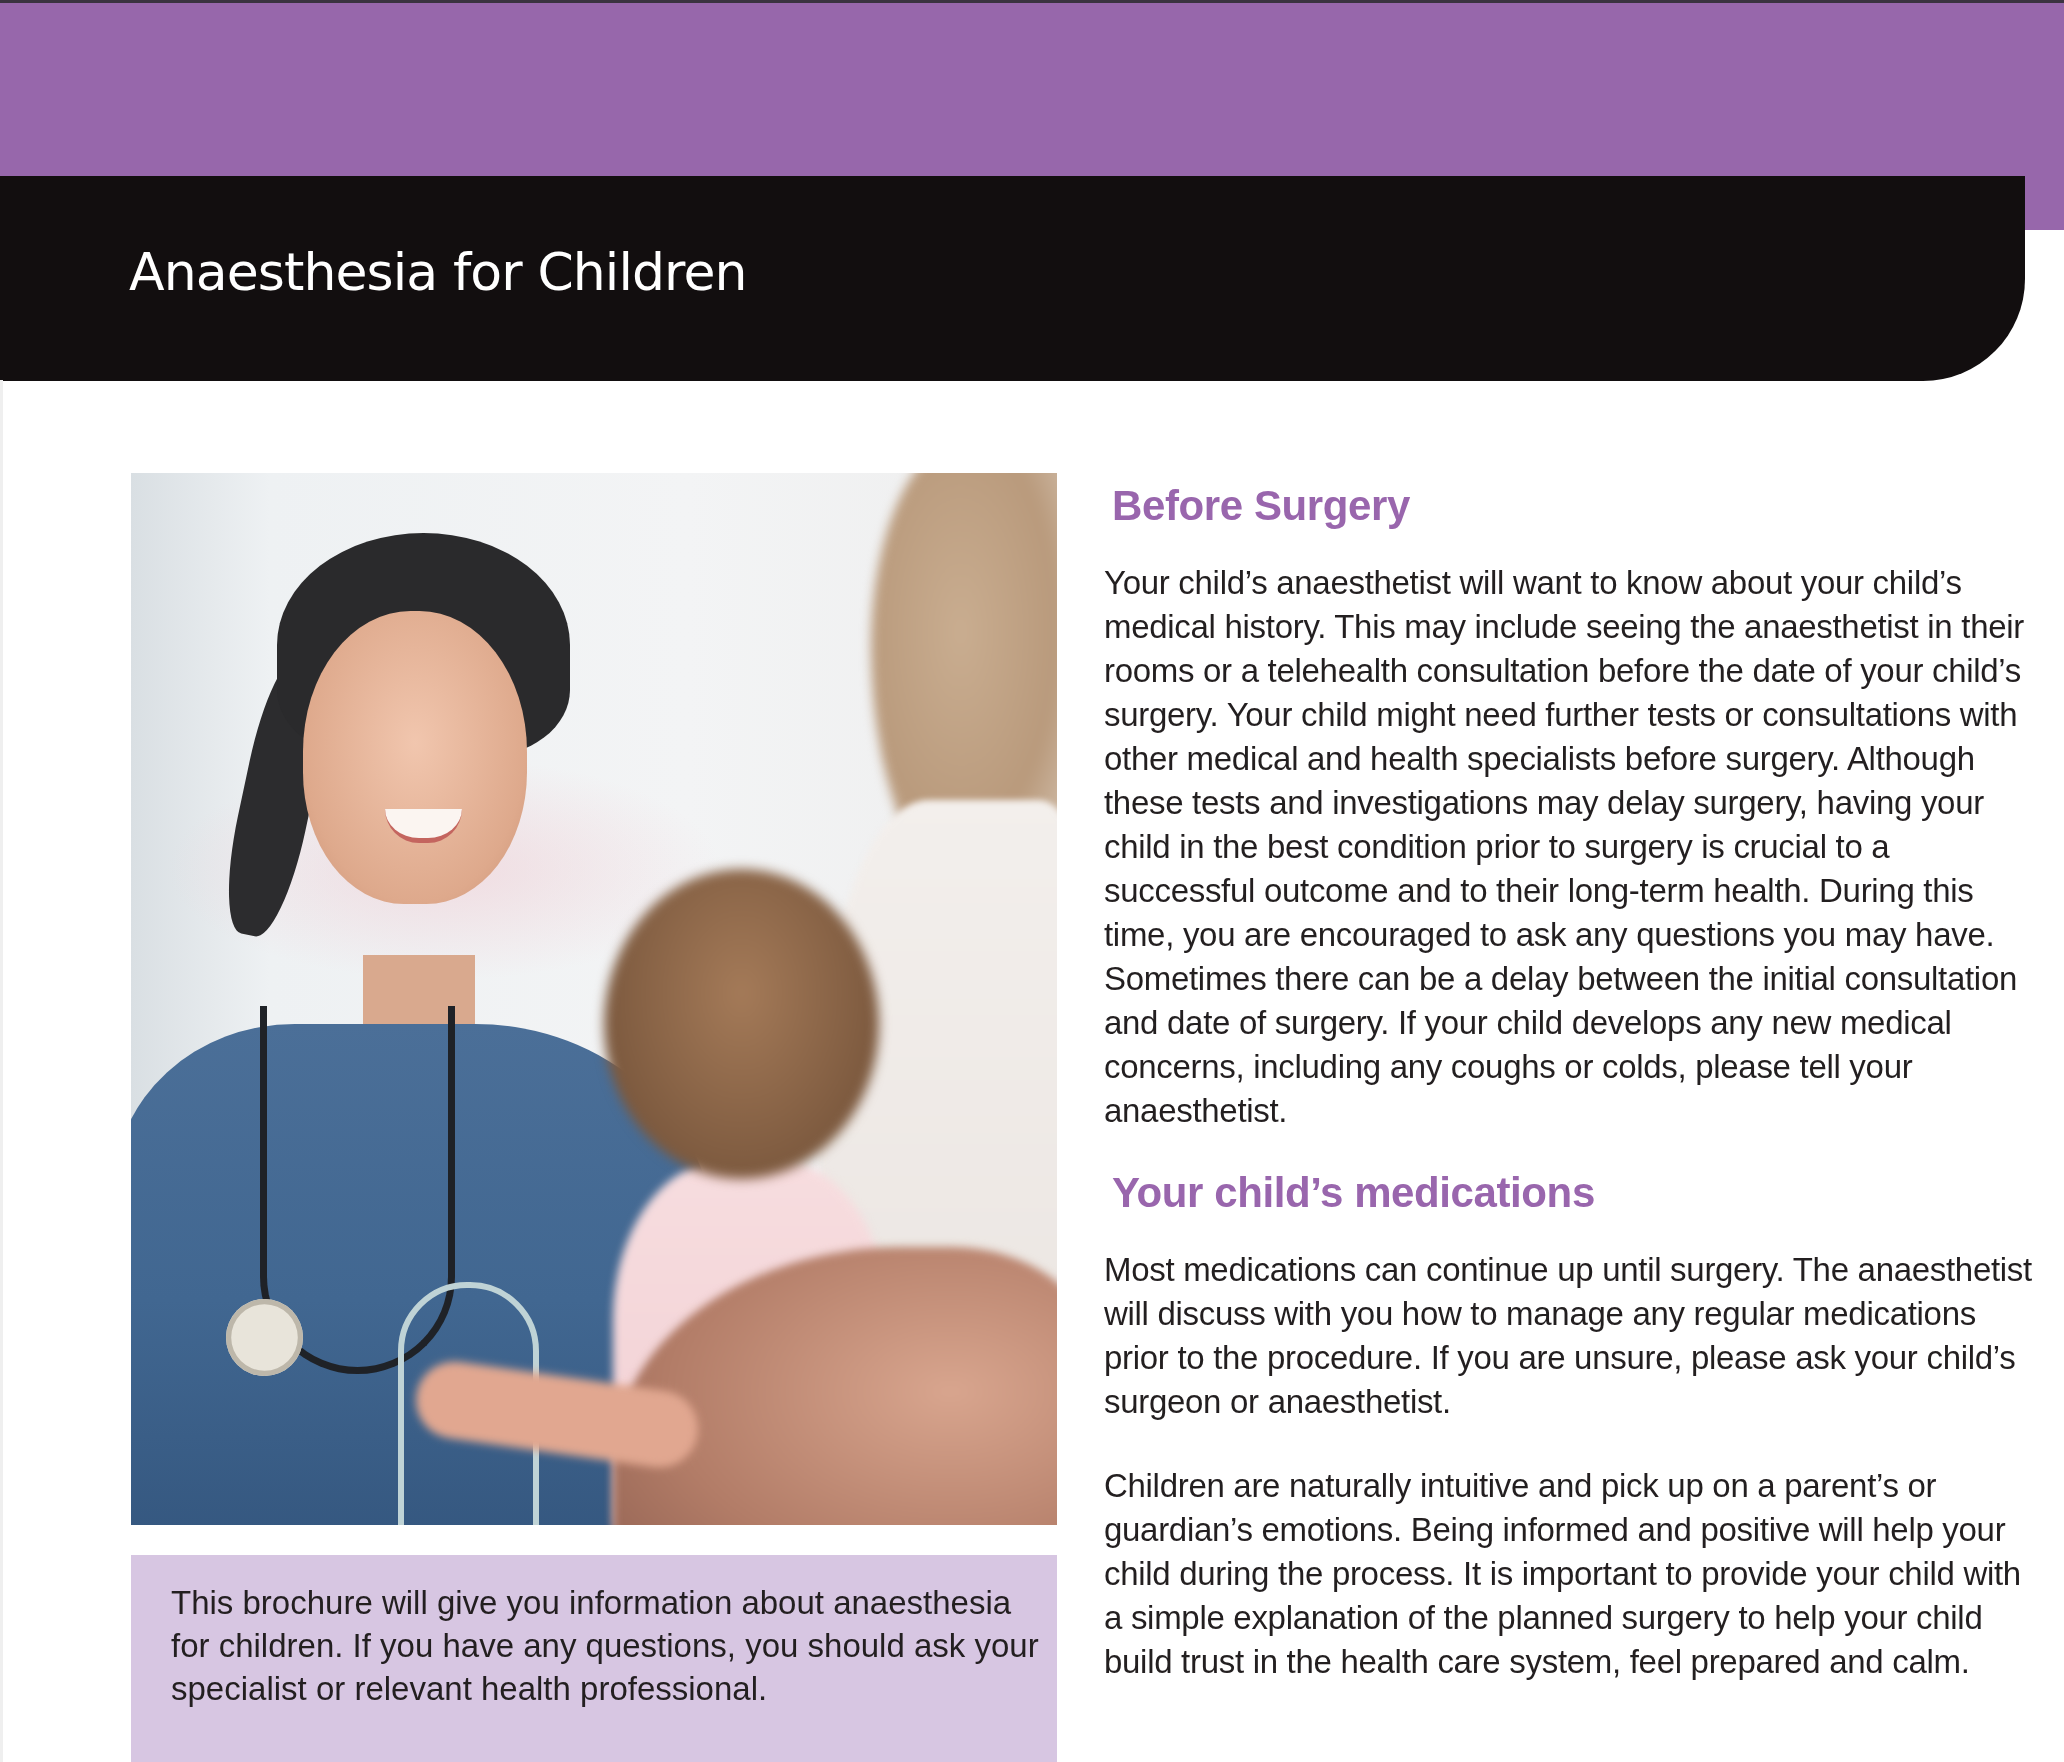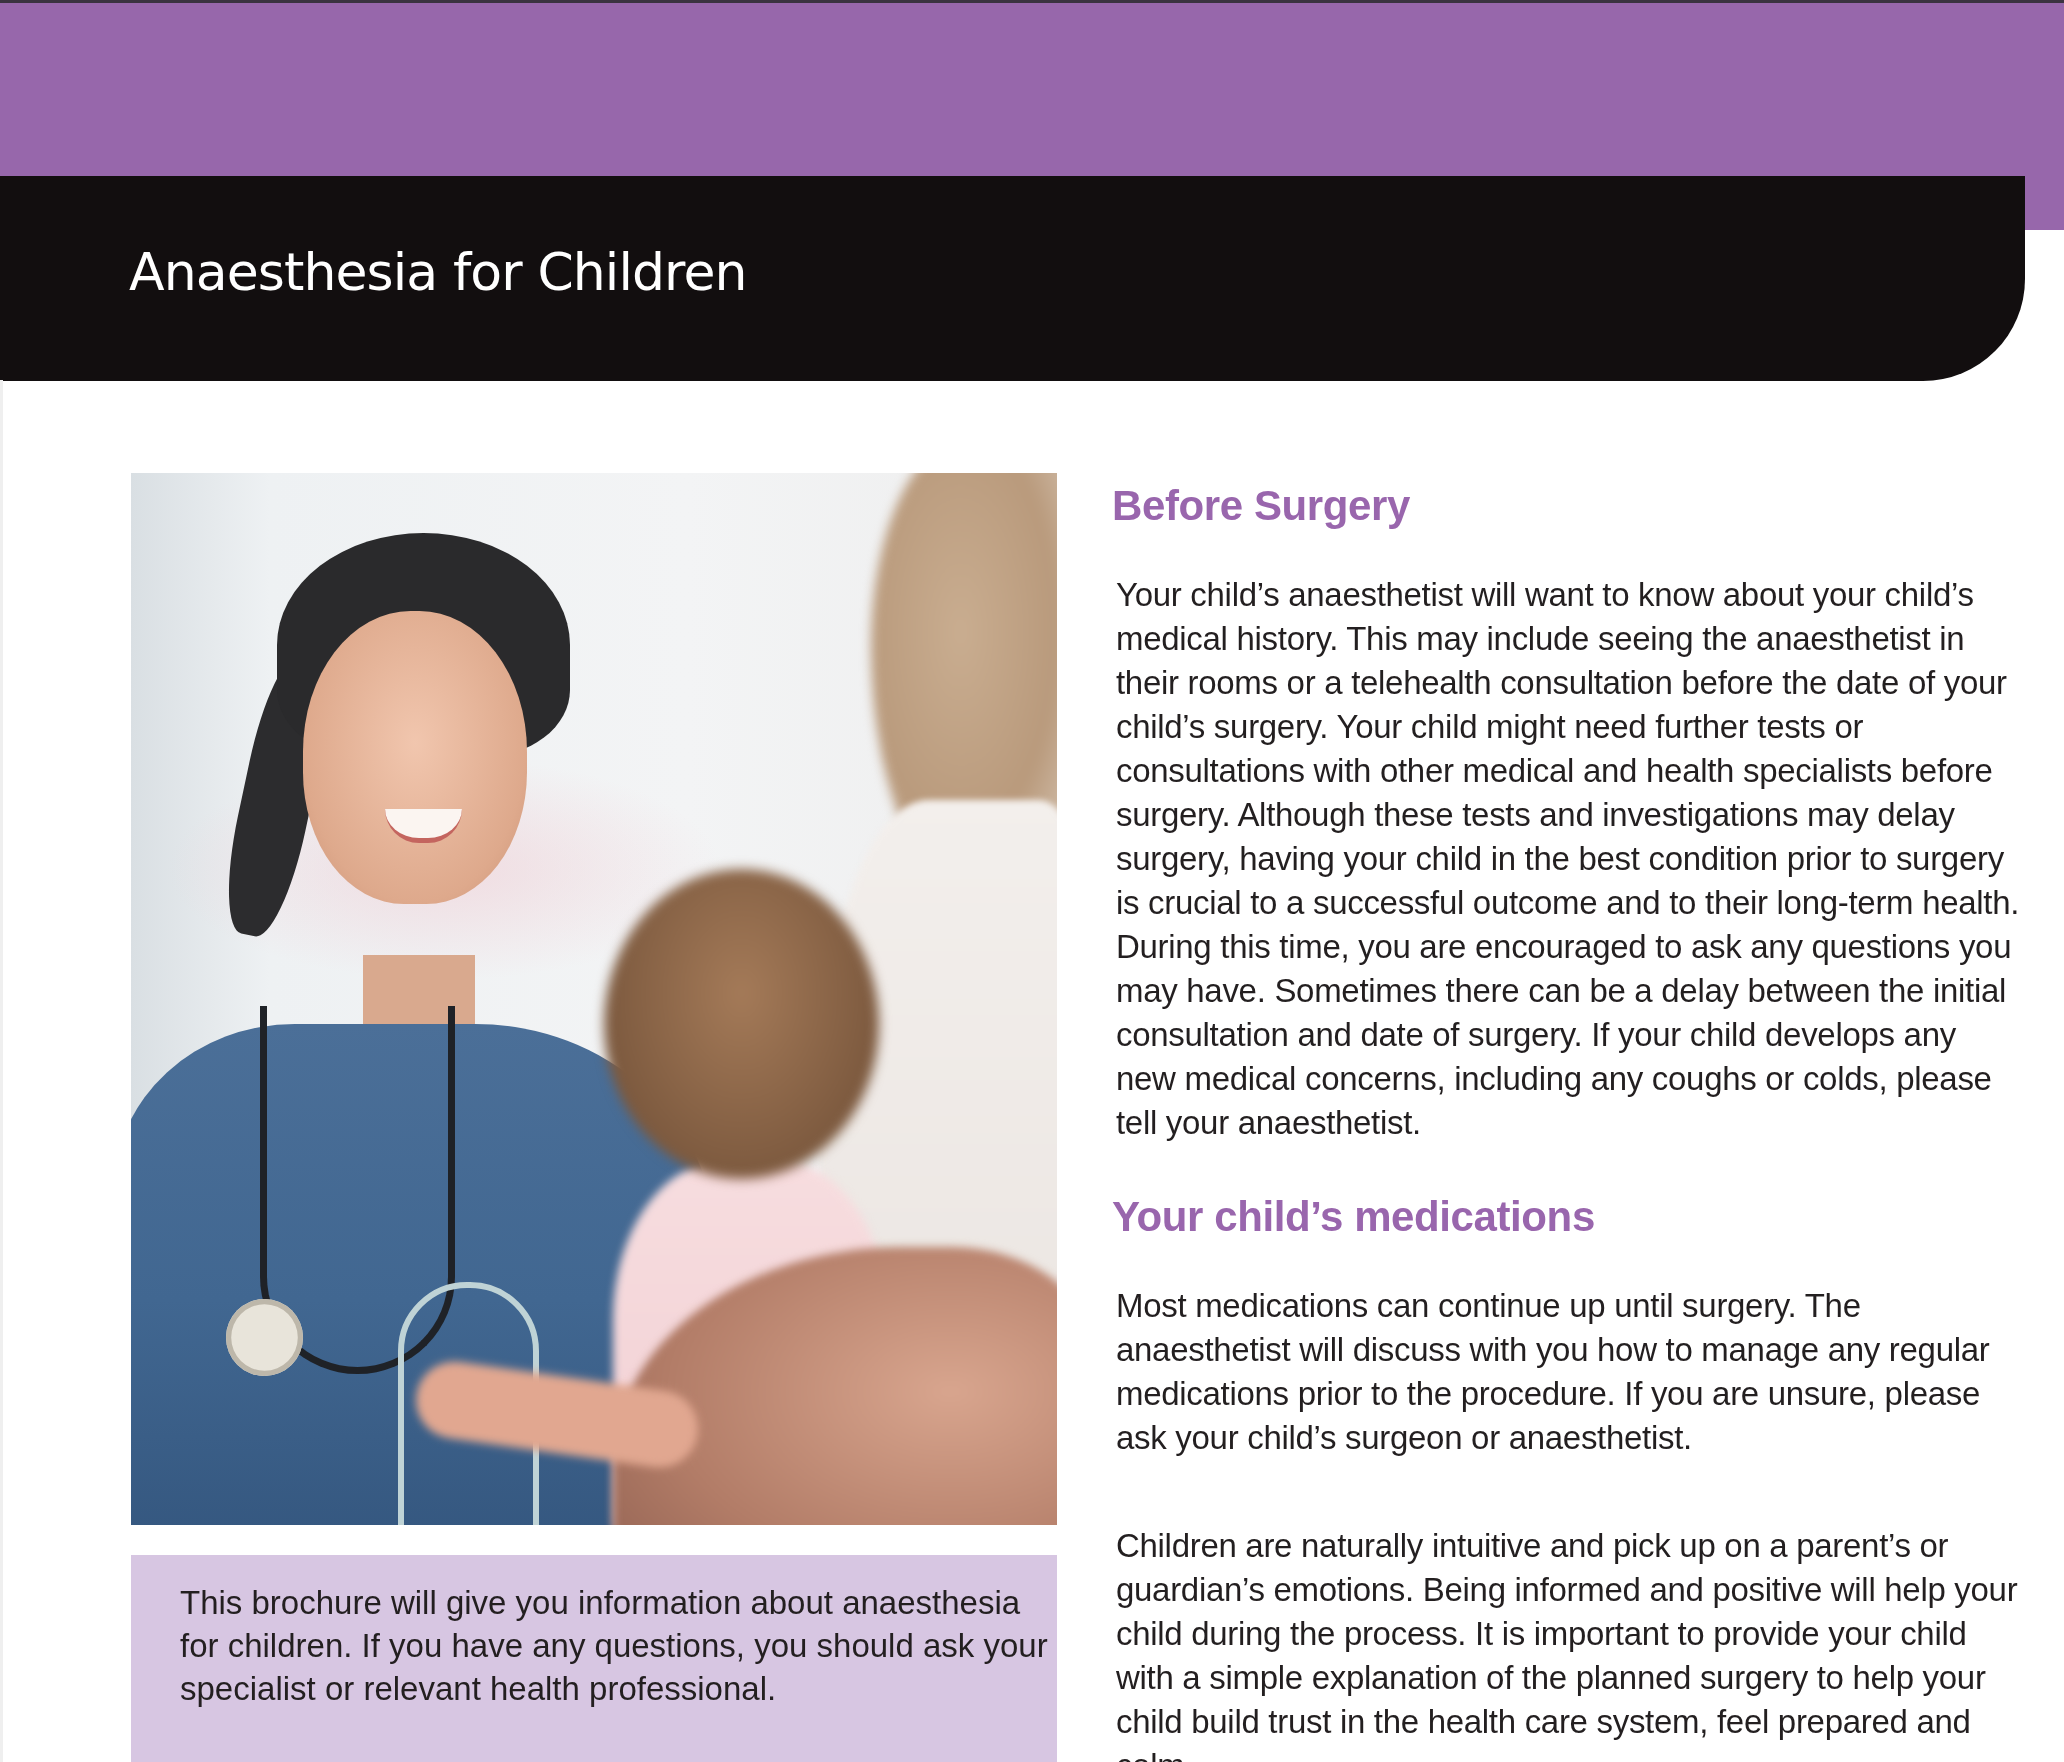--- a/index.html
+++ b/index.html
@@ -56,32 +56,32 @@
   .photo .child-body { position:absolute; left:482px; top:688px; width:275px; height:396px; border-radius:40% 40% 10% 10%;
     background:linear-gradient(180deg,#f7dddf,#f1cfd3); filter:blur(4.3px); }
   .photo .child-arm { position:absolute; left:284px; top:903px; width:284px; height:77px; border-radius:43px;
     background:#e1a790; filter:blur(4.3px); transform:rotate(8deg); }
 
   
   .caption-box {
     position:absolute; left:131px; top:1555px; width:926px; height:207px; background:#d7c6e2;
   }
   .caption-text {
-    position:absolute; left:49px; top:26px; width:869px; margin:0;
+    position:absolute; left:40px; top:26px; width:869px; margin:0;
     font-size:33px; line-height:43px; color:#231f20; font-weight:400;
   }
 
   
   .col-right { position:absolute; left:1100px; top:469px; width:938px; }
   .section-heading {
     margin:12px; font-weight:700; color:#9966ad; font-size:42px; line-height:50px;
     letter-spacing:-0.4px;
   }
   .section-body {
-    margin:16px; font-size:33px; line-height:44px; color:#231f20; font-weight:400;
+    margin:4px; font-size:33px; line-height:44px; color:#231f20; font-weight:400;
     letter-spacing:-0.3px;
   }
   .gap-h-b { height:13.8px; }
   .gap-b-h { height:19px; }
 </style>
 </head>
 <body>
 
 <div class="topline"></div>
 <div class="purple-band"></div>

